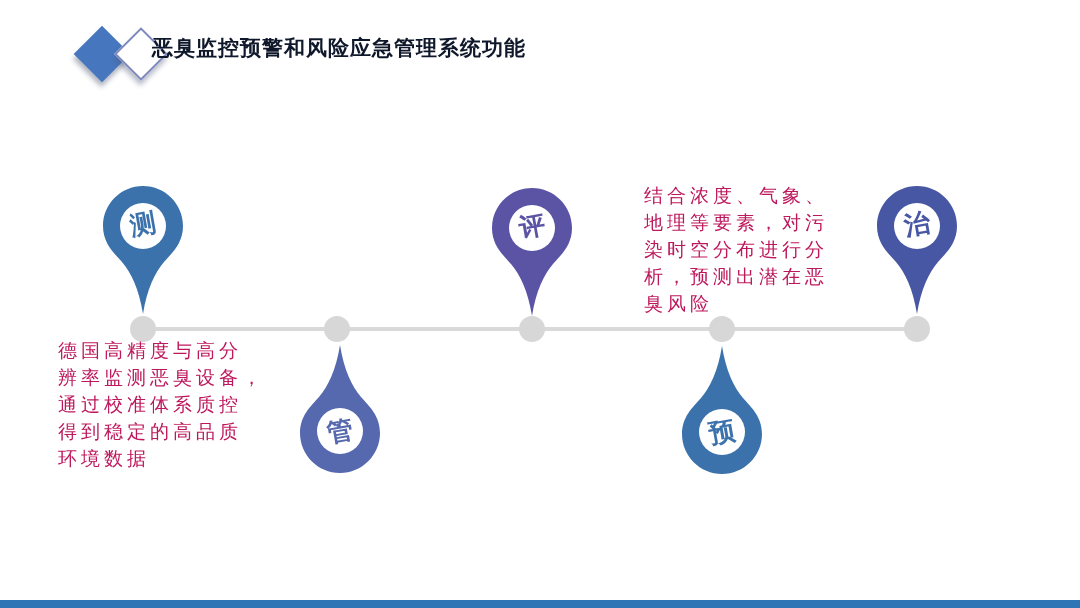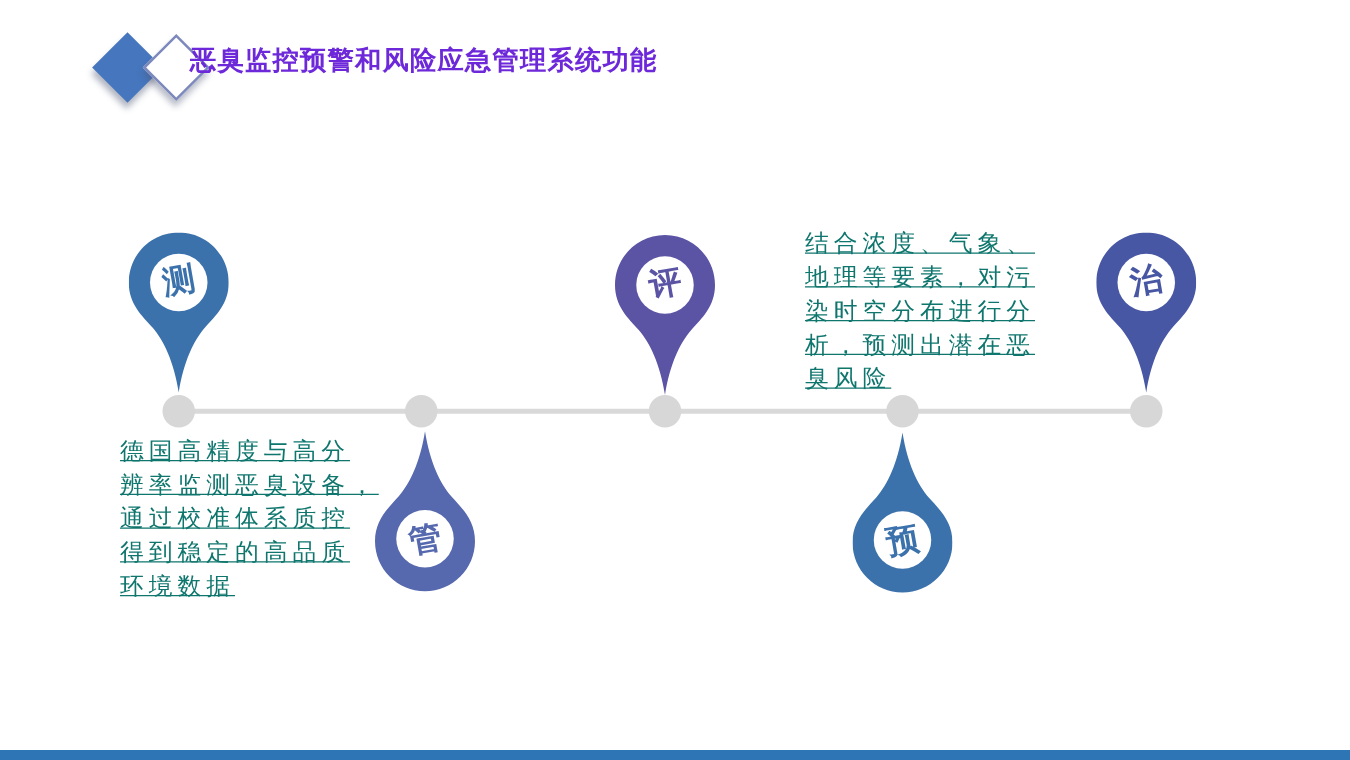--- a/index.html
+++ b/index.html
@@ -18,21 +18,21 @@
     box-shadow:3px 4px 5px rgba(80,90,120,0.45);
   }
   .diamond-outline{
     position:absolute;left:88px;top:27px;width:34px;height:34px;
     transform:rotate(45deg);
     background:#ffffff;border:2px solid #7d89bd;
     box-shadow:3px 4px 5px rgba(80,90,120,0.40);
   }
   .page-title{
     position:absolute;left:152px;top:34px;
-    font-size:21px;font-weight:700;color:#6d28d9;letter-spacing:1px;
+    font-size:21px;font-weight:700;color:#0f172a;letter-spacing:1px;
     white-space:nowrap;
   }
 
   
   .tl-line{position:absolute;left:143px;top:327px;width:774px;height:4px;background:#d9d9d9;border-radius:2px;}
   .tl-node{position:absolute;width:26px;height:26px;border-radius:50%;background:#d7d7d7;}
 
   .pin{position:absolute;width:80px;height:130px;}
   .pin svg{position:absolute;left:0;top:0;width:80px;height:130px;}
   .pin-label{
@@ -40,23 +40,22 @@
     display:flex;align-items:center;justify-content:center;
     font-size:26px;font-weight:700;
     transform:rotate(-10deg);
   }
   .pin-down .pin-label{left:17px;top:15px;}
   .pin-up  .pin-label{left:17px;top:63px;}
 
   .desc{
     position:absolute;
     font-size:19px;line-height:27px;letter-spacing:4px;
-    color:#0f766e;font-weight:500;
+    color:#be185d;font-weight:500;
     white-space:pre-line;
-    text-decoration:underline;
   }
 
   .bottom-bar{position:absolute;left:0;bottom:0;width:1080px;height:8px;}
 </style>
 </head>
 <body>
 
 <div class="slide">
 
   <div class="logo">
@@ -72,21 +71,21 @@
   <div class="tl-node" style="left:709px;top:316px;"></div>
   <div class="tl-node" style="left:904px;top:316px;"></div>
 
   <div class="pin pin-down" style="left:103px;top:186px;">
     <svg viewBox="0 0 80 130">
       <path d="M40 0 C17.9 0 0 17.9 0 40 C0 57 10.5 66.5 19 76 C28 86.5 36 103 40 128 C44 103 52 86.5 61 76 C69.5 66.5 80 57 80 40 C80 17.9 62.1 0 40 0 Z" fill="#3c72ac"></path>
       <circle cx="40" cy="40" r="23" fill="#ffffff"></circle>
     </svg>
     <div class="pin-label" style="color: rgb(60, 114, 172);">测</div>
   </div>
-  <div class="desc" style="left:58px;top:348px;margin-left:38px;">德国高精度与高分
+  <div class="desc" style="left:58px;top:337px;">德国高精度与高分
 辨率监测恶臭设备，
 通过校准体系质控
 得到稳定的高品质
 环境数据</div>
 
   <div class="pin pin-up" style="left:300px;top:345px;">
     <svg viewBox="0 0 80 130">
       <path d="M40 128 C62.1 128 80 110.1 80 88 C80 71 69.5 61.5 61 52 C52 41.5 44 25 40 0 C36 25 28 41.5 19 52 C10.5 61.5 0 71 0 88 C0 110.1 17.9 128 40 128 Z" fill="#5668ae"></path>
       <circle cx="40" cy="86" r="23" fill="#ffffff"></circle>
     </svg>

